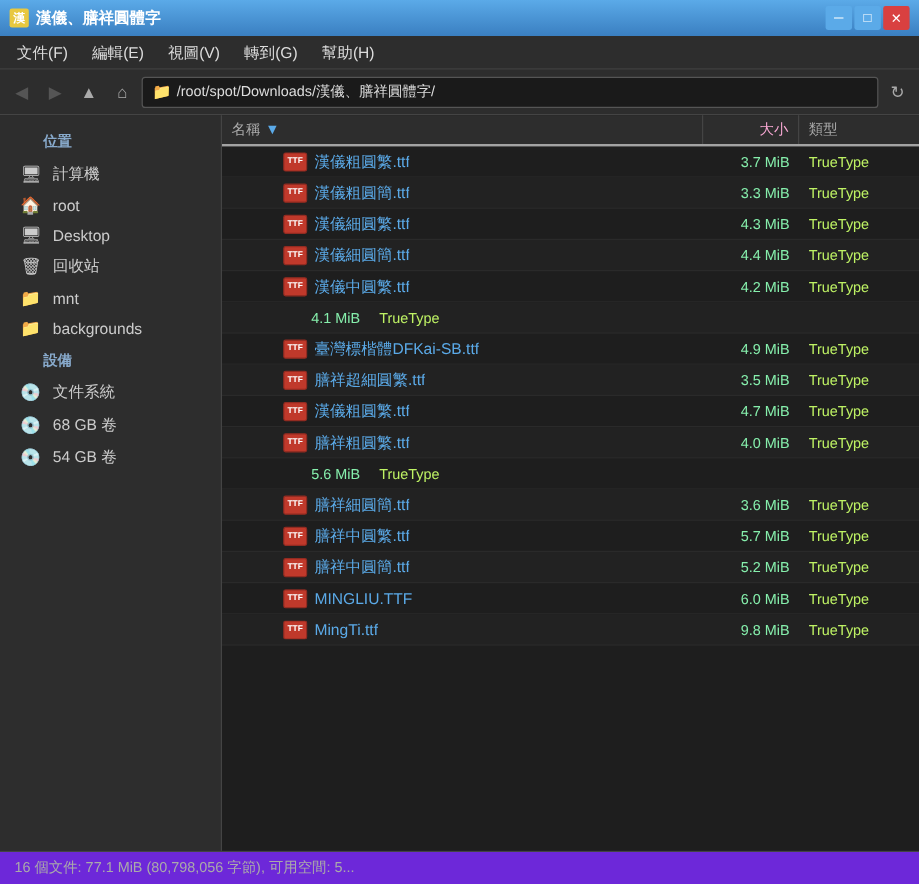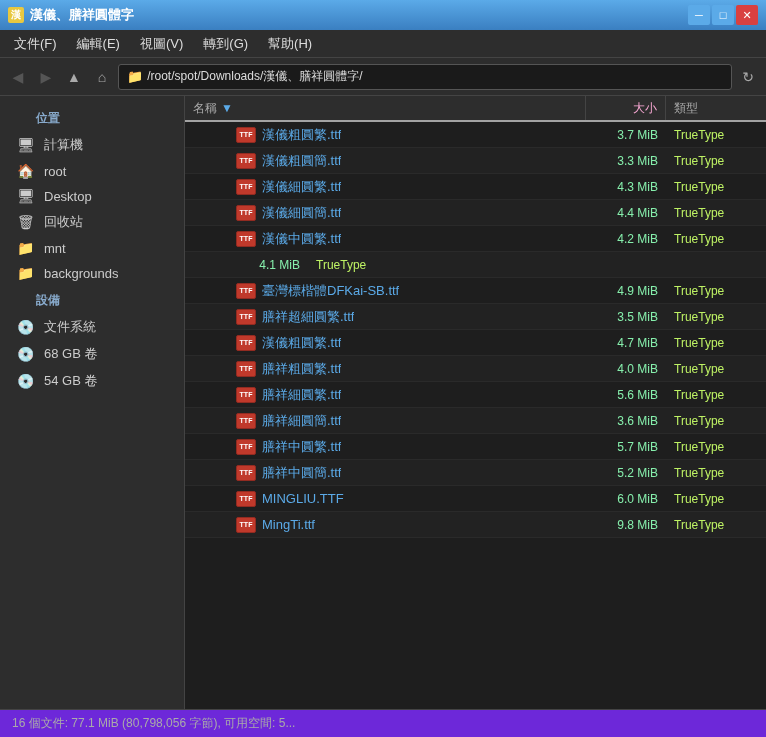--- a/index.html
+++ b/index.html
@@ -476,24 +476,20 @@
         </div>
         <div class="file-row">
           <div class="file-name-cell">
             <div class="ttf-icon">TTF</div>
             <span class="file-name-text">膳祥粗圓繁.ttf</span>
           </div>
           <div class="file-size-cell">4.0 MiB</div>
           <div class="file-type-cell">TrueType</div>
         </div>
         <div class="file-row">
-          <div class="file-name-cell">
-            <div class="ttf-icon">TTF</div>
-            <span class="file-name-text">膳祥細圓繁.ttf</span>
-          </div>
           <div class="file-size-cell">5.6 MiB</div>
           <div class="file-type-cell">TrueType</div>
         </div>
         <div class="file-row">
           <div class="file-name-cell">
             <div class="ttf-icon">TTF</div>
             <span class="file-name-text">膳祥細圓簡.ttf</span>
           </div>
           <div class="file-size-cell">3.6 MiB</div>
           <div class="file-type-cell">TrueType</div>

